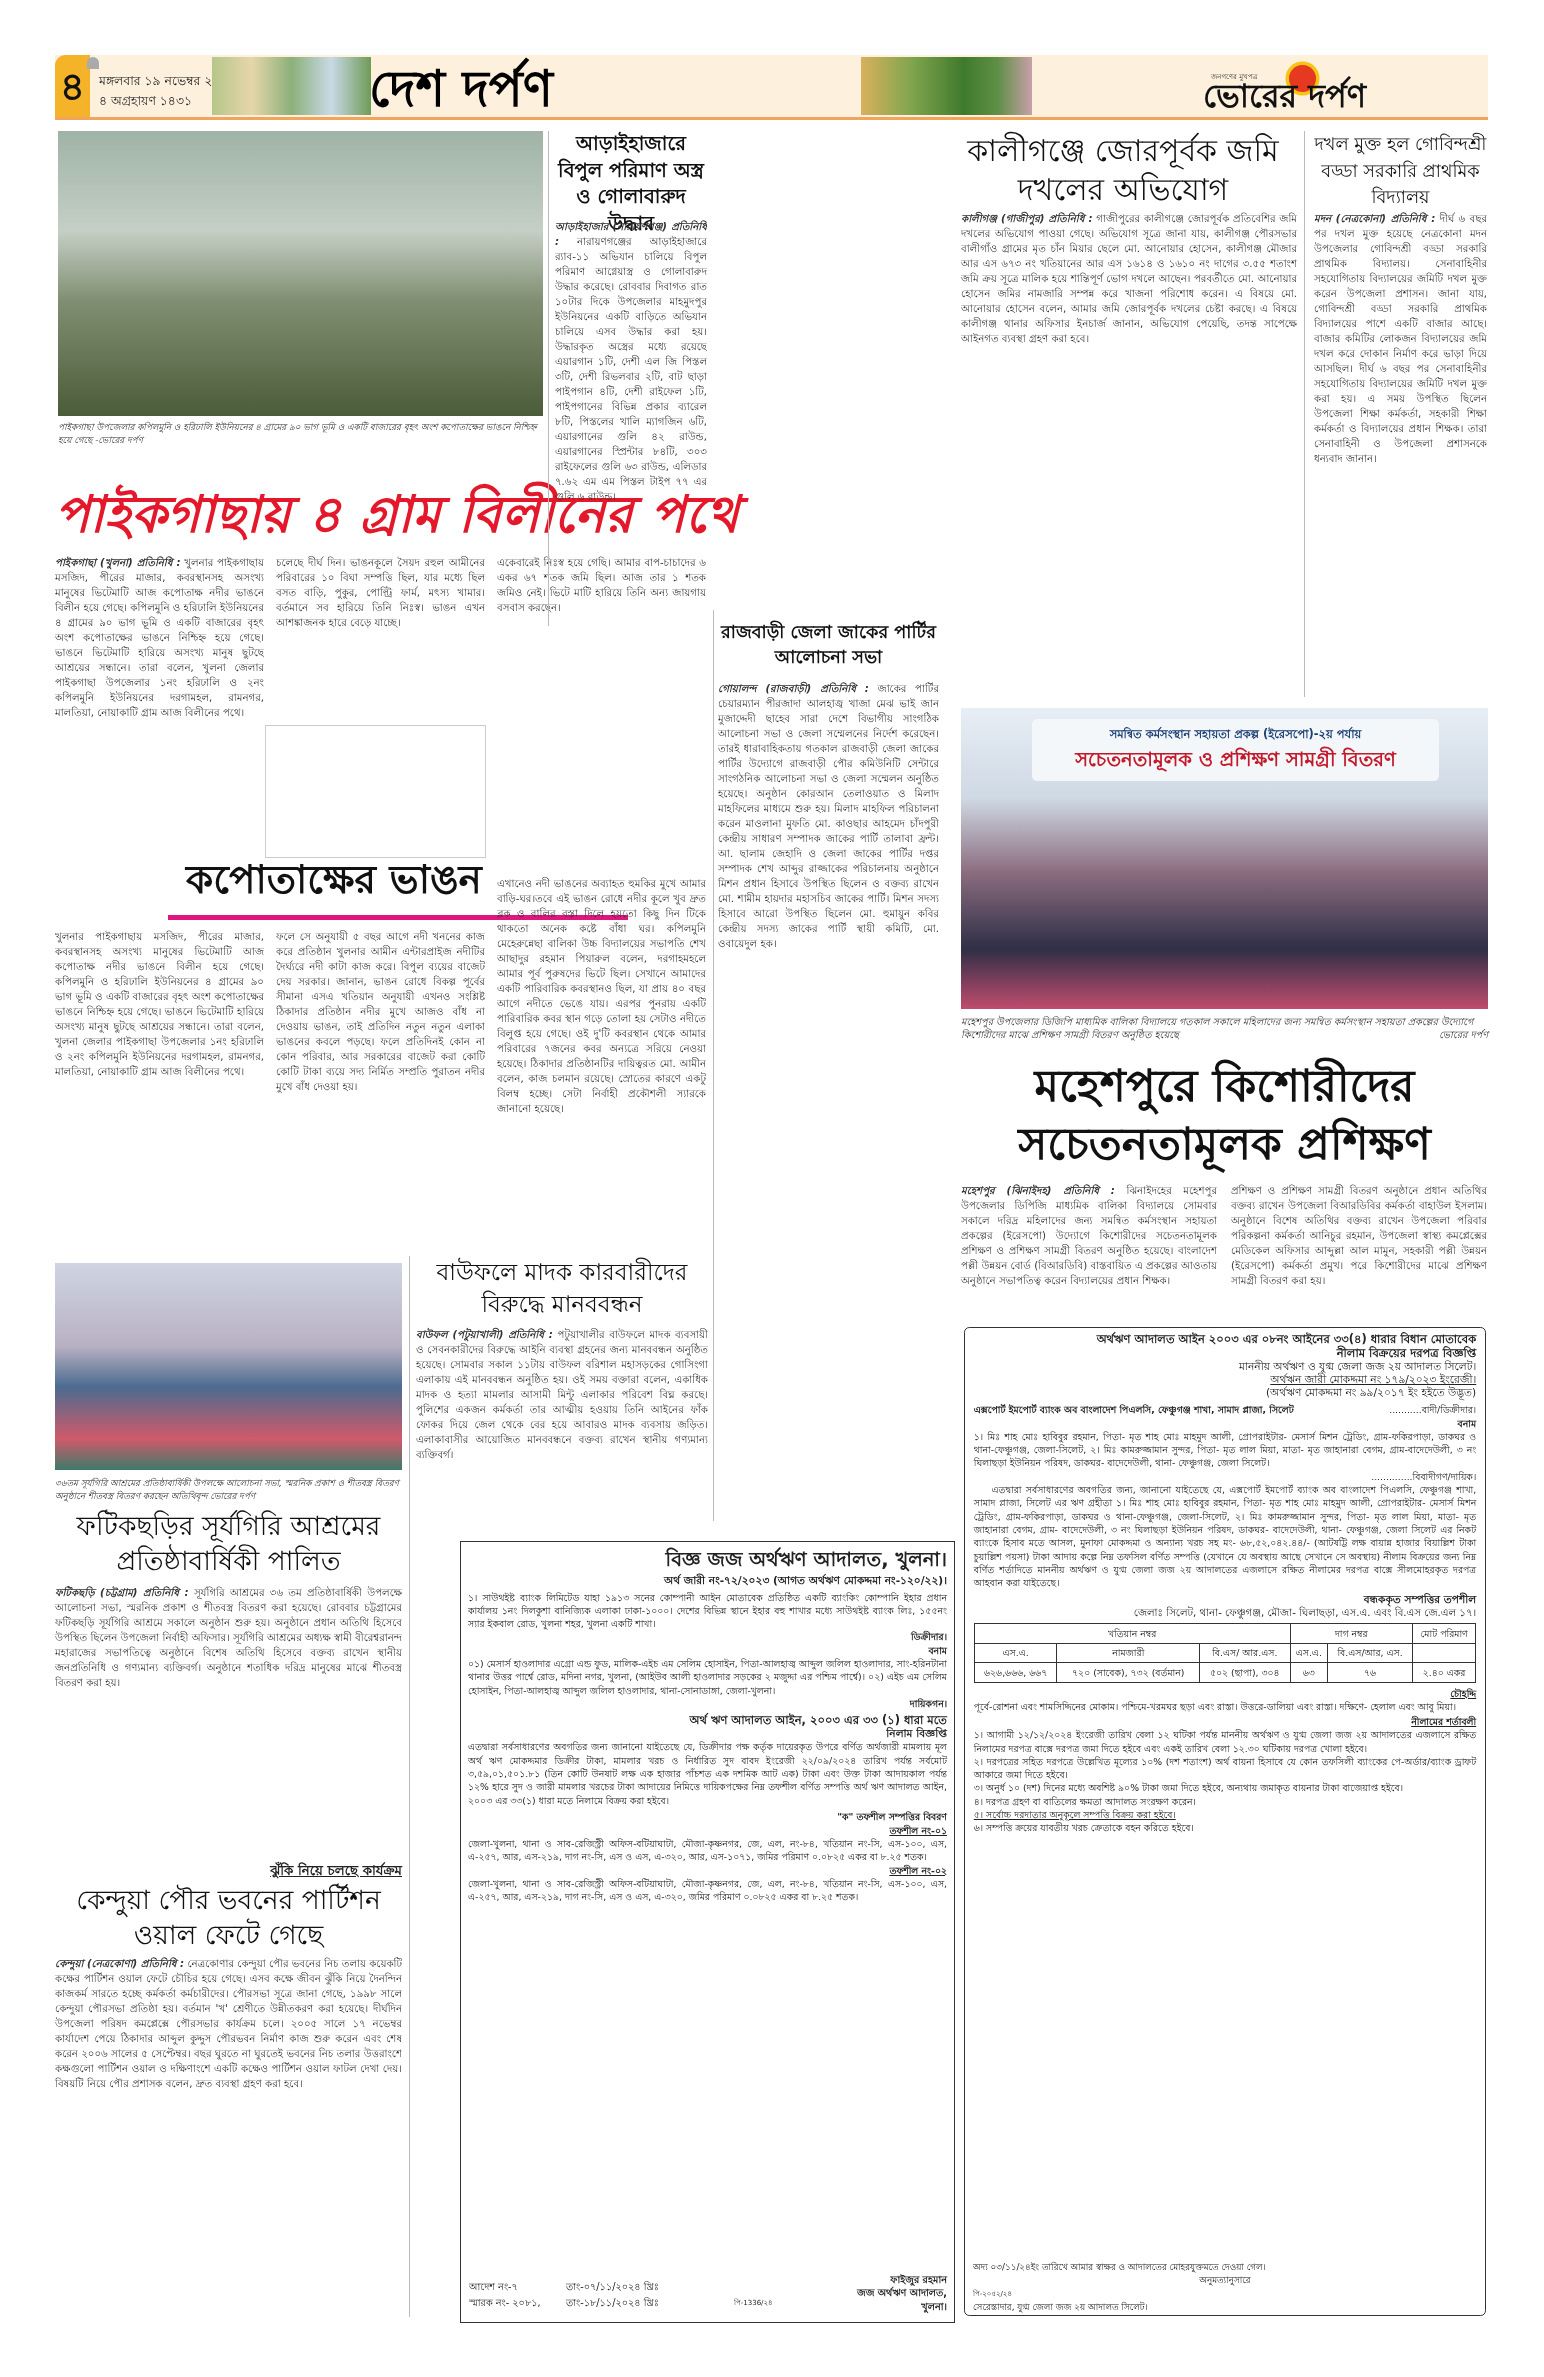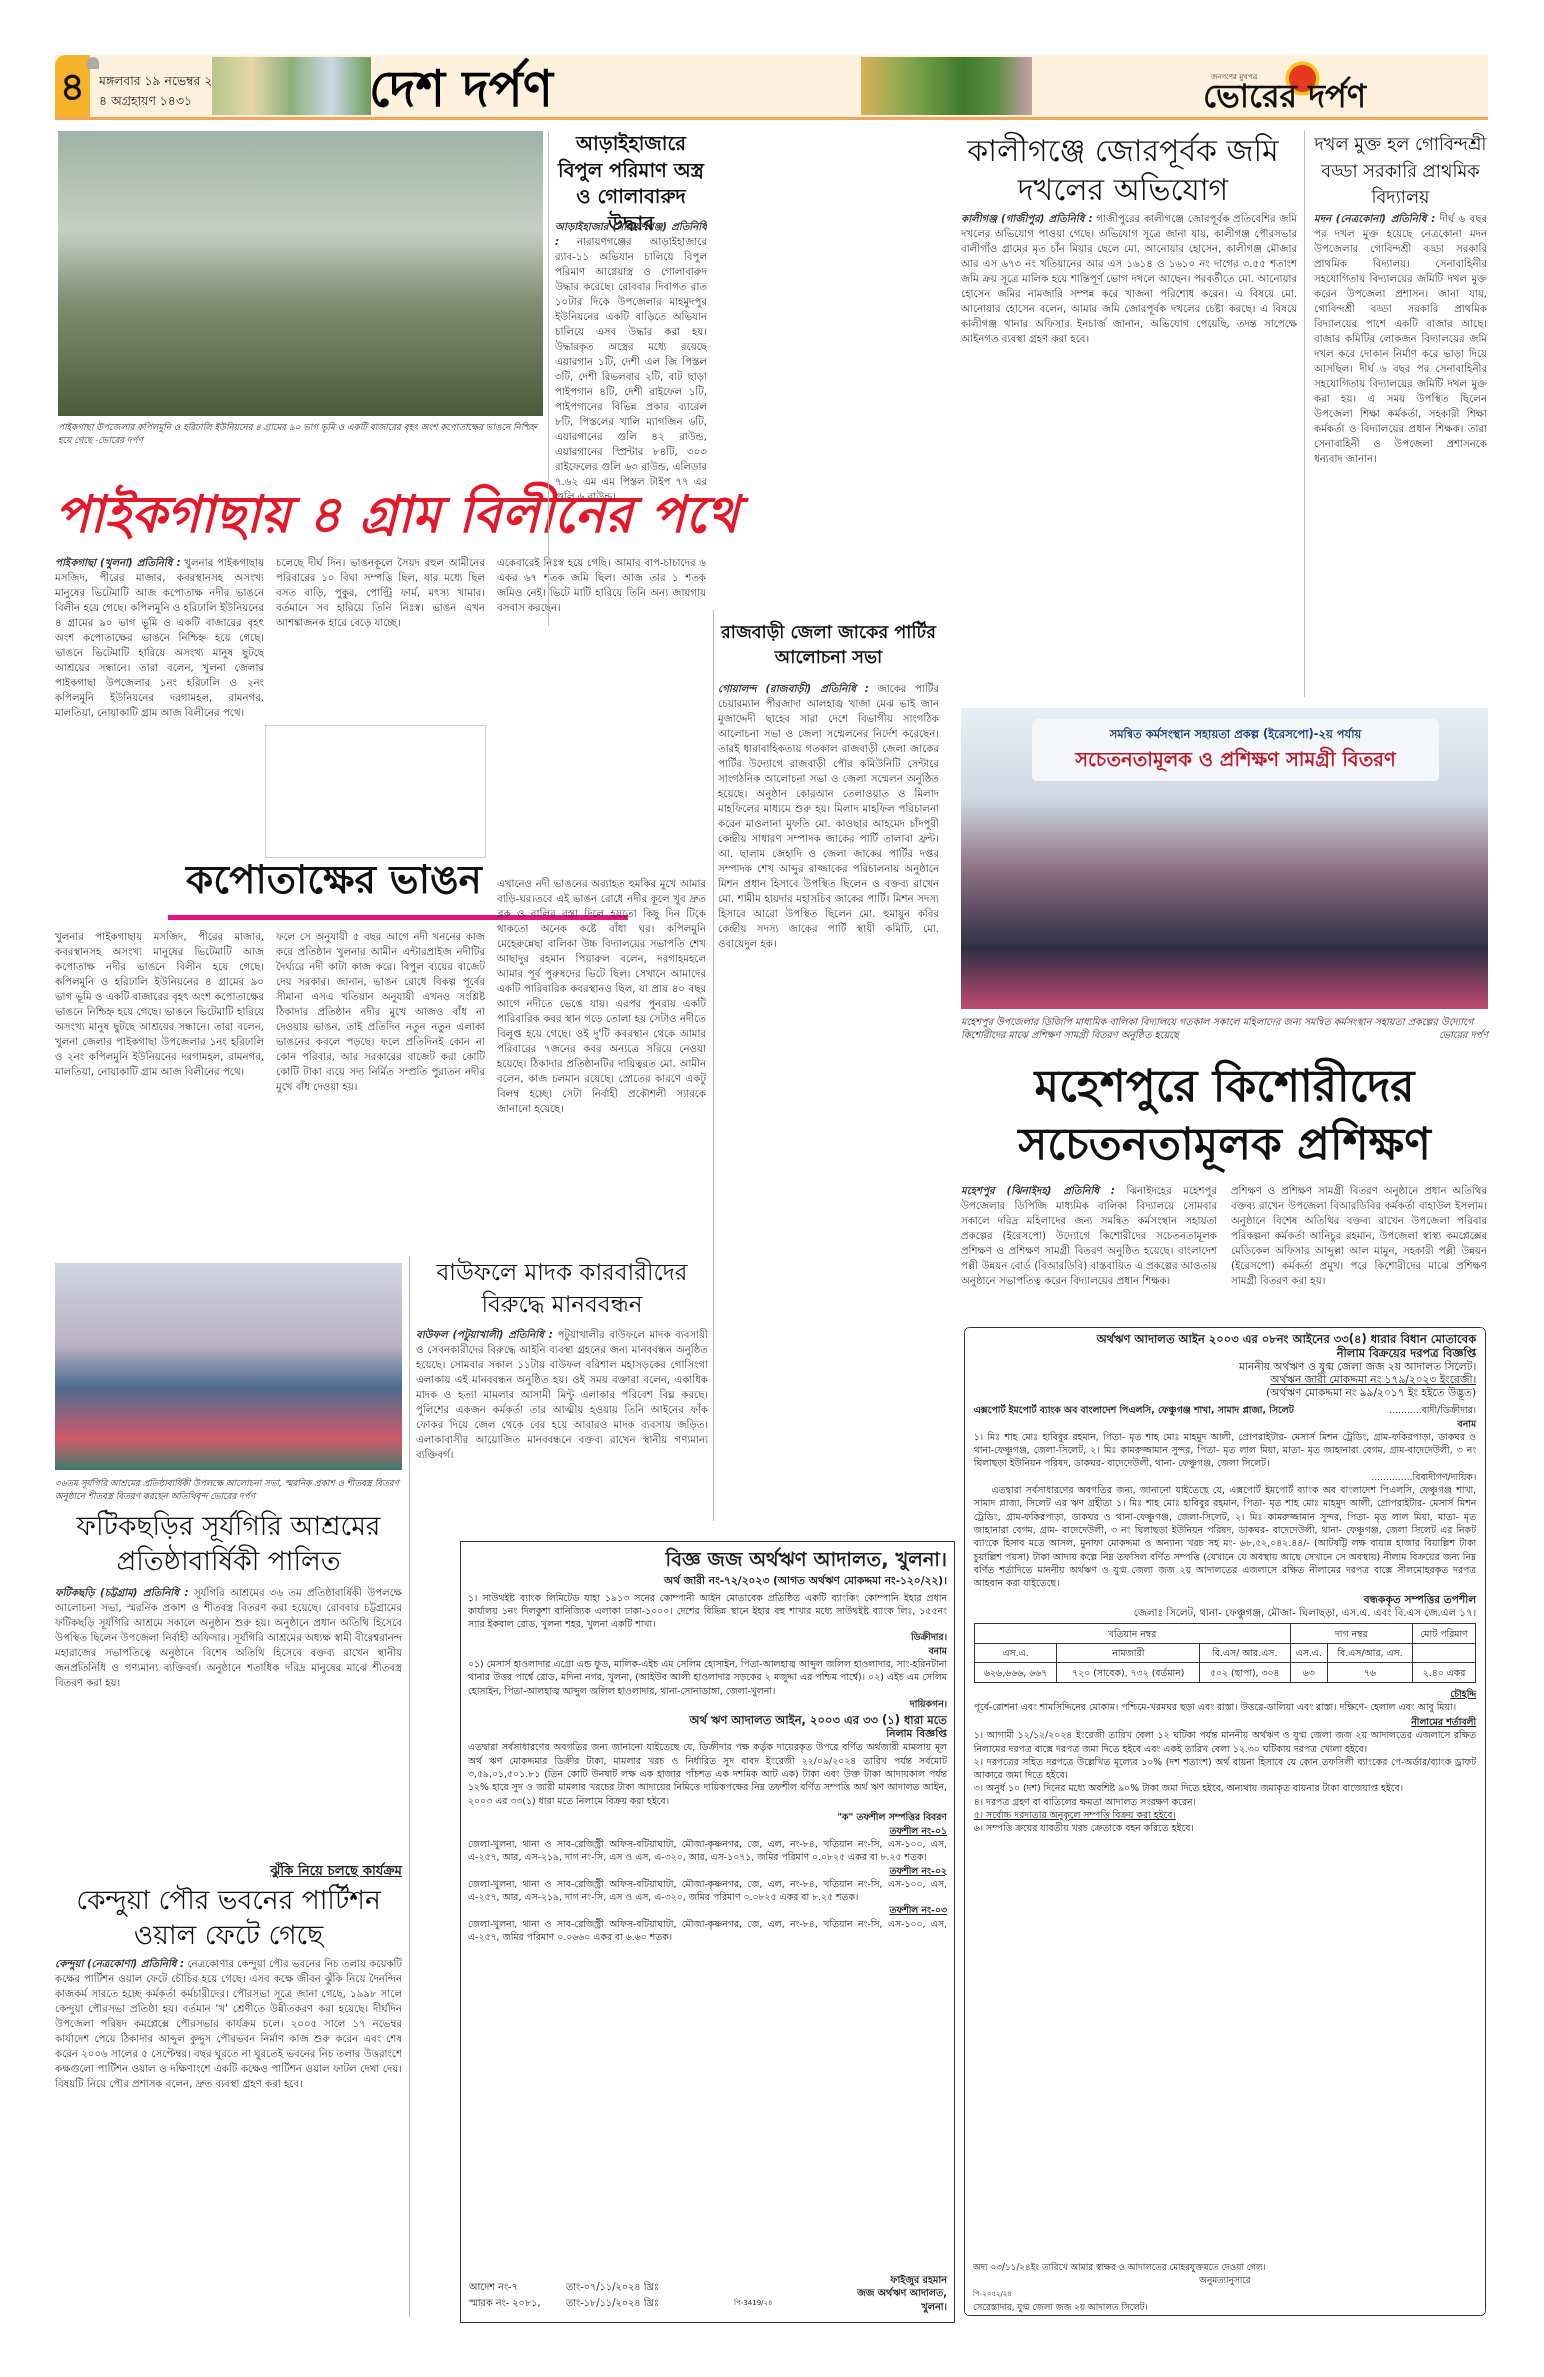--- a/index.html
+++ b/index.html
@@ -102,31 +102,27 @@
   <div style="text-align:justify;">এতদ্বারা সর্বসাধারণের অবগতির জন্য জানানো যাইতেছে যে, ডিক্রীদার পক্ষ কর্তৃক দায়েরকৃত উপরে বর্ণিত অর্থজারী মামলায় মূল অর্থ ঋণ মোকদ্দমার ডিক্রীর টাকা, মামলার খরচ ও নির্ধারিত সুদ বাবদ ইংরেজী ২২/০৯/২০২৪ তারিখ পর্যন্ত সর্বমোট ৩,৫৯,০১,৫০১.৮১ (তিন কোটি উনষাট লক্ষ এক হাজার পাঁচশত এক দশমিক আট এক) টাকা এবং উক্ত টাকা আদায়কাল পর্যন্ত ১২% হারে সুদ ও জারী মামলার খরচের টাকা আদায়ের নিমিত্তে দায়িকপক্ষের নিম্ন তফশীল বর্ণিত সম্পত্তি অর্থ ঋণ আদালত আইন, ২০০৩ এর ৩৩(১) ধারা মতে নিলামে বিক্রয় করা হইবে।</div>
   <div class="center" style="font-weight:bold;margin-top:3.5px;">"ক" তফশীল সম্পত্তির বিবরণ</div>
   <div>
       <div class="center" style="font-weight:bold;text-decoration:underline;">তফশীল নং-০১</div>
       <div style="text-align:justify;">জেলা-খুলনা, থানা ও সাব-রেজিস্ট্রী অফিস-বটিয়াঘাটা, মৌজা-কৃষ্ণনগর, জে, এল, নং-৮৪, খতিয়ান নং-সি, এস-১০০, এস, এ-২৫৭, আর, এস-২১৯, দাগ নং-সি, এস ও এস, এ-৩২০, আর, এস-১০৭১, জমির পরিমাণ ০.০৮২৫ একর বা ৮.২৫ শতক।</div>
     </div>
   <div>
       <div class="center" style="font-weight:bold;text-decoration:underline;">তফশীল নং-০২</div>
       <div style="text-align:justify;">জেলা-খুলনা, থানা ও সাব-রেজিস্ট্রী অফিস-বটিয়াঘাটা, মৌজা-কৃষ্ণনগর, জে, এল, নং-৮৪, খতিয়ান নং-সি, এস-১০০, এস, এ-২৫৭, আর, এস-২১৯, দাগ নং-সি, এস ও এস, এ-৩২০, জমির পরিমাণ ০.০৮২৫ একর বা ৮.২৫ শতক।</div>
     </div>
-  <div>
-      <div class="center" style="font-weight:bold;text-decoration:underline;">তফশীল নং-০৩</div>
-      <div style="text-align:justify;">জেলা-খুলনা, থানা ও সাব-রেজিস্ট্রী অফিস-বটিয়াঘাটা, মৌজা-কৃষ্ণনগর, জে, এল, নং-৮৪, খতিয়ান নং-সি, এস-১০০, এস, এ-২৫৭, জমির পরিমাণ ০.০৬৬০ একর বা ৬.৬০ শতক।</div>
-    </div>
 </div>
 <div class="abs" style="left:469px;top:2273px;width:478px;height:44px;font-size:9.7px;line-height:14px;">
   <div class="abs" style="left:0;top:7px;">আদেশ নং-৭</div>
   <div class="abs" style="left:97px;top:7px;">তাং-০৭/১১/২০২৪ খ্রিঃ</div>
   <div class="abs" style="left:0;top:23px;">স্মারক নং- ২০৮১,</div>
   <div class="abs" style="left:97px;top:23px;">তাং-১৮/১১/২০২৪ খ্রিঃ</div>
-  <div class="abs" style="left:265px;top:23px;font-size:7px;">পি-3419/২৪</div>
+  <div class="abs" style="left:265px;top:23px;font-size:7px;">পি-1336/২৪</div>
   <div class="abs center" style="left:354px;top:0;width:124px;font-weight:bold;line-height:13.3px;">
     <div>ফাইজুর রহমান</div>
     <div>জজ অর্থঋণ আদালত,</div>
     <div>খুলনা।</div>
   </div>
 </div>
 
 <div class="abs box" style="left:964px;top:1327px;width:522px;height:989px;padding:5.3px 8.8px;font-size:9.3px;line-height:13.3px;border-radius:5.3px;overflow:hidden;">
   <div class="center" style="font-size:11.5px;font-weight:bold;">অর্থঋণ আদালত আইন ২০০৩ এর ০৮নং আইনের ৩৩(৪) ধারার বিধান মোতাবেক</div>
   <div class="center" style="font-size:11.5px;font-weight:bold;">নীলাম বিক্রয়ের দরপত্র বিজ্ঞপ্তি</div>

